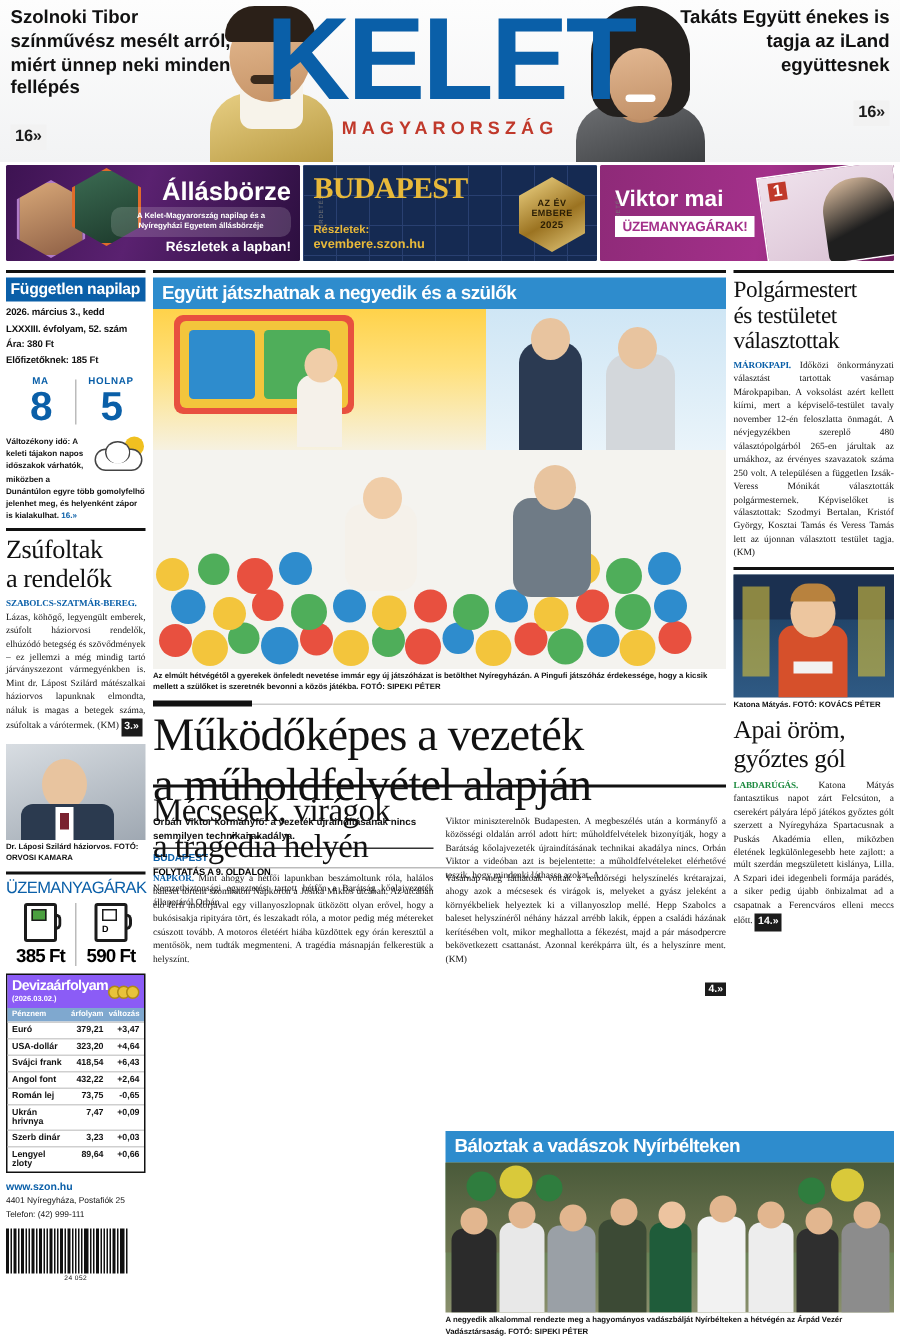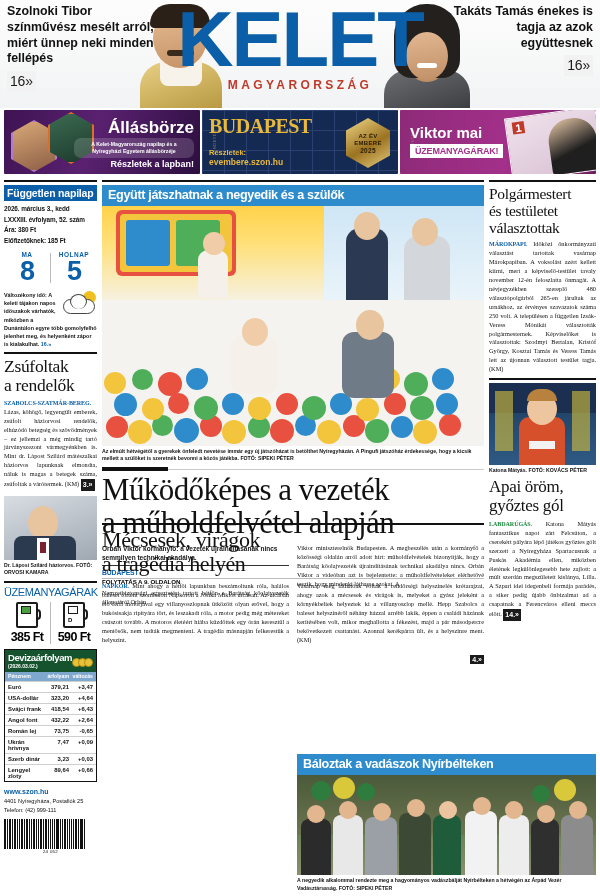--- a/index.html
+++ b/index.html
@@ -8,22 +8,22 @@
 
   .page { position: relative; width: 600px; height: 896px; background: #fff; }
 
   
   .masthead { position: relative; height: 108px; width: 600px; overflow: hidden;
     background: linear-gradient(180deg,#fdfdfd 0%, #f2f3f4 100%); }
   .mh-teaser { position: absolute; top: 4px; width: 150px; font-family: "Liberation Sans", sans-serif;
     font-weight: bold; font-size: 12.4px; line-height: 1.27; color: #111; }
   .mh-teaser.left { left: 7px; text-align: left; }
   .mh-teaser.right { right: 7px; text-align: right; }
-  .pagebadge { display: inline-block; background: #1b1b1b; color: #fff; font-size: 14px;
-    font-weight: normal; padding: 1.5px 3px 1.5px 3px; margin-top: 4px; letter-spacing: -0.2px; }
+  .pagebadge { display: inline-block; background: #1b1b1b; color: #fff; font-size: 11px;
+    font-weight: bold; padding: 1.5px 3px 1.5px 3px; margin-top: 16px; letter-spacing: -0.2px; }
   .pagebadge.lightbg { background: #f2f2f2; color: #1b1b1b; }
 
   .kelet-wrap { position: absolute; left: 0; right: 0; top: 4px; text-align: center; }
   .kelet { font-family: "Liberation Sans", sans-serif; font-weight: bold; font-size: 78px;
     letter-spacing: -2px; color: #0a5fa8; line-height: 0.92; }
   .kelet-sub { font-family: "Liberation Sans", sans-serif; font-weight: bold; font-size: 12px;
     letter-spacing: 3.4px; color: #c0392b; margin-top: 2px; }
 
   
   .portrait { position: absolute; bottom: 0; overflow: hidden; }
@@ -123,21 +123,21 @@
   .pump { width: 22px; height: 26px; margin: 0 auto 2px auto; position: relative;
     border: 2px solid #1b1b1b; border-radius: 2px; background: #fff; }
   .pump .win { position: absolute; left: 2.5px; top: 2.5px; right: 5px; height: 8px; border: 1px solid #1b1b1b; }
   .pump.g .win { background: #4aa03f; }
   .pump .nz { position: absolute; right: -5px; top: 5px; width: 4px; height: 11px; border: 2px solid #1b1b1b;
     border-left: none; border-radius: 0 4px 4px 0; }
   .pump .d { position: absolute; left: 3px; bottom: 3px; font-size: 6px; font-weight: bold; }
   .fuels .price { font-weight: bold; font-size: 12.5px; letter-spacing: -.6px; }
 
   .fxbox { margin-top: 5px; border: 1px solid #111; }
-  .fxhdr { position: relative; background: #14532d; color: #fff; padding: 2px 3px 3px 3px; }
+  .fxhdr { position: relative; background: #8b5cf6; color: #fff; padding: 2px 3px 3px 3px; }
   .fxhdr .t { font-weight: bold; font-size: 9.5px; letter-spacing: -.4px; }
   .fxhdr .d { font-weight: bold; font-size: 5px; }
   .fxhdr .coins { position: absolute; right: 3px; top: 3px; }
   .fxhdr .coins i { display: inline-block; width: 9px; height: 9px; border-radius: 50%;
     background: #e8c33a; border: 1px solid #b08b14; margin-left: -3px; }
   .fxcols { display: flex; background: #7fa8cf; color: #fff; font-weight: bold; font-size: 5.2px;
     padding: 1.5px 3px; }
   .fxrow { display: flex; font-size: 5.9px; font-weight: bold; padding: 2px 3px;
     border-top: .6px solid #cfcfcf; color: #111; }
   .fxrow .c0 { flex: 1; }
@@ -186,21 +186,21 @@
 <div class="page">
 
   <div class="masthead">
 
     <div class="mh-teaser left">
       <div>Szolnoki Tibor színművész mesélt arról, miért ünnep neki minden fellépés</div>
       <div class="pagebadge lightbg">16»</div>
     </div>
 
     <div class="mh-teaser right">
-      <div>Takáts Tamás énekes is tagja az azok együttesnek</div>
+      <div>Takáts Együtt énekes is tagja az iLand együttesnek</div>
       <div class="pagebadge lightbg">16»</div>
     </div>
 
     <div class="portrait p-left">
       <div style="position:absolute;left:20px;bottom:0;width:82px;height:46px;background:linear-gradient(160deg,#e8cf84,#b89a42);border-radius:26px 26px 0 0;"></div>
       <div style="position:absolute;left:40px;bottom:22px;width:42px;height:46px;background:#f7f3ea;border-radius:8px;"></div>
       <div class="face" style="left:33px;bottom:40px;width:54px;height:60px;background:linear-gradient(170deg,#e7bd93,#c59266);"></div>
       <div style="position:absolute;left:30px;bottom:80px;width:60px;height:24px;background:#2b2018;border-radius:28px 28px 6px 6px;"></div>
       <div style="position:absolute;left:47px;bottom:52px;width:27px;height:6px;background:#3a2a1c;border-radius:3px;"></div>
     </div>

